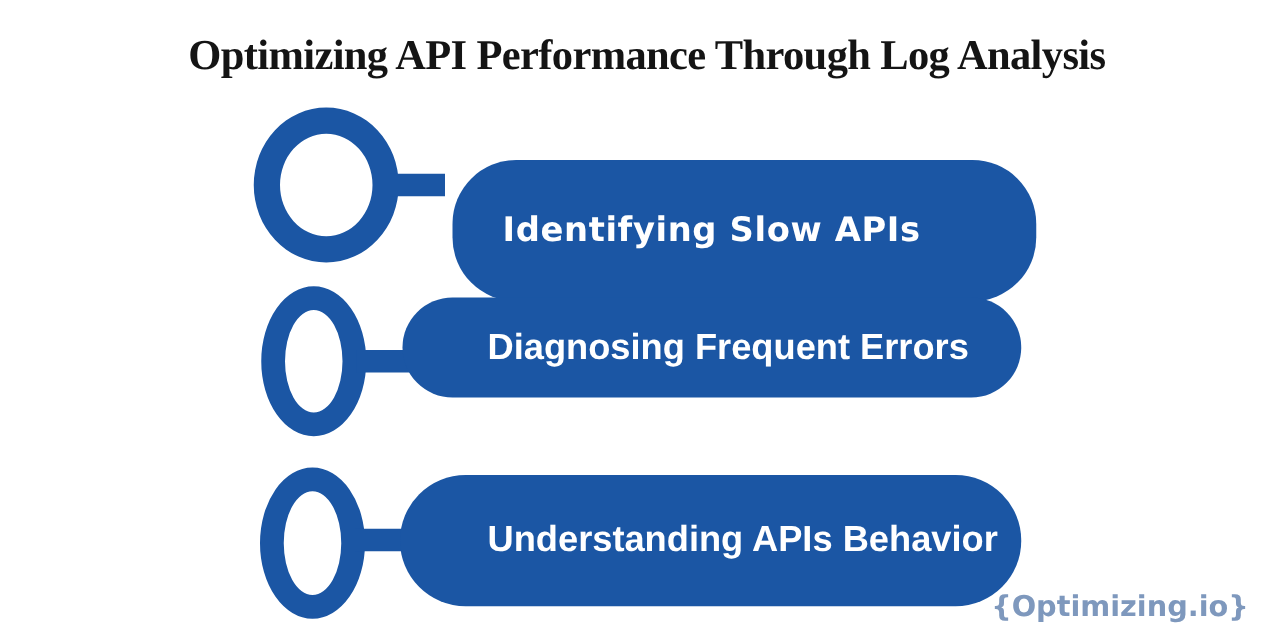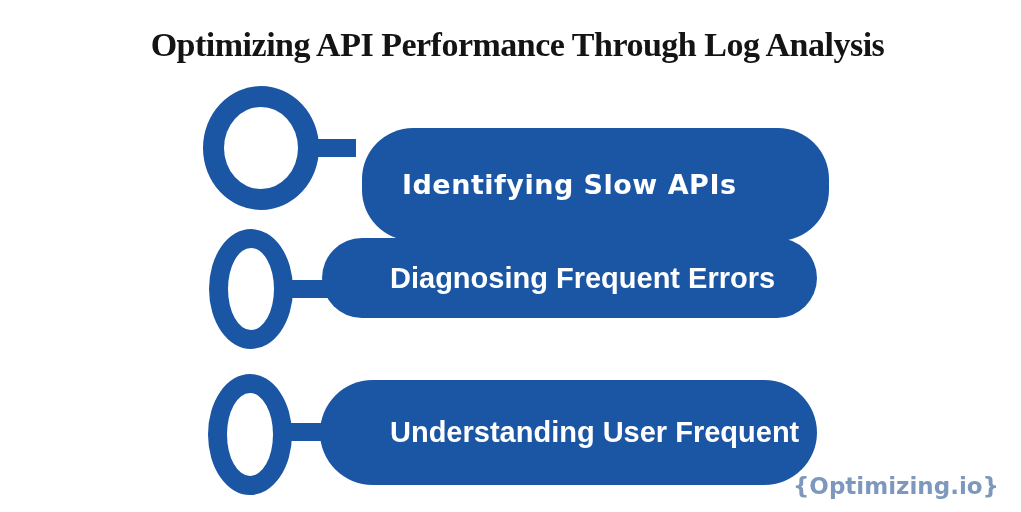--- a/index.html
+++ b/index.html
@@ -113,19 +113,19 @@
     <span class="connector connector-2"></span>
     <div class="pill pill-2">
       <span class="pill-label font-cond">Diagnosing Frequent Errors</span>
     </div>
   </div>
 
   <div class="row row-3">
     <span class="ring ring-3"></span>
     <span class="connector connector-3"></span>
     <div class="pill pill-3">
-      <span class="pill-label font-cond">Understanding User Frequent</span>
+      <span class="pill-label font-cond">Understanding APIs Behavior</span>
     </div>
   </div>
 
   <div class="watermark">{Optimizing.io}</div>
 
 </div>
 
 </body></html>

